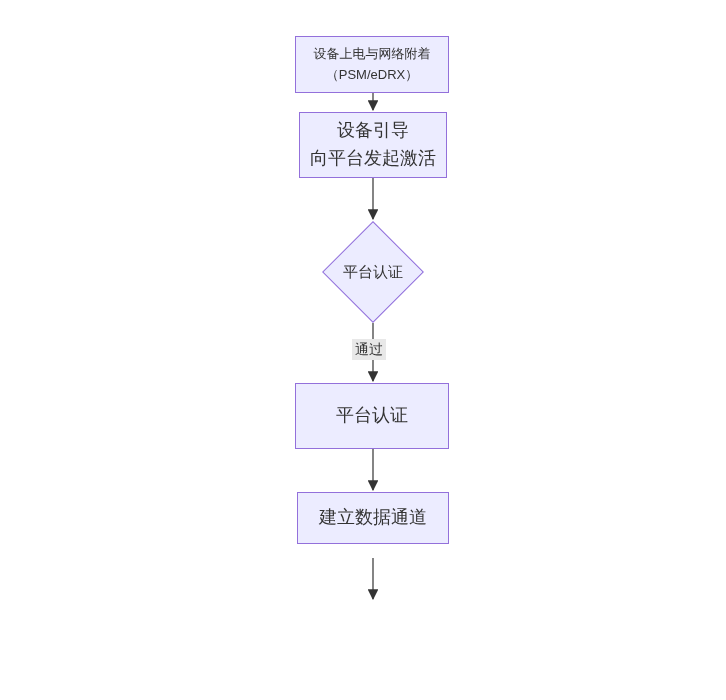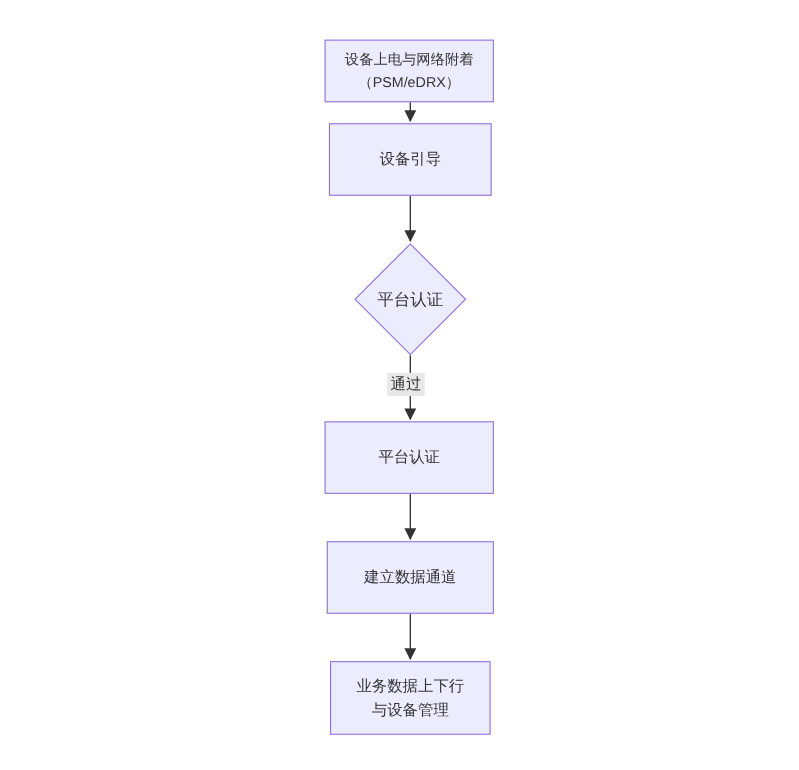--- a/index.html
+++ b/index.html
@@ -39,30 +39,30 @@
   }
   .node{
     position:absolute;
     background:var(--node-fill);
     border:1px solid var(--node-border);
     display:flex;
     flex-direction:column;
     align-items:center;
     justify-content:center;
     text-align:center;
-    font-size:14px;
+    font-size:18px;
     line-height:1.55;
     color:var(--text-color);
   }
   .node-line{white-space:nowrap;}
   
   #node-power-attach   {left:295px;top:21px; width:154px;height:57px;font-size:13px;line-height:1.6;margin-top:15px;}
   #node-bootstrap      {left:299px;top:112px;width:148px;height:66px;}
   #node-register       {left:295px;top:383px;width:154px;height:66px;}
-  #node-data-channel   {left:297px;top:492px;width:152px;height:66px;}
+  #node-data-channel   {left:297px;top:492px;width:152px;height:52px;}
   #node-business       {left:300px;top:601px;width:146px;height:67px;}
   
   .diamond-shape{
     position:absolute;
     left:337px;top:236px;
     width:72px;height:72px;
     background:var(--node-fill);
     border:1px solid var(--node-border);
     transform:rotate(45deg);
   }
@@ -104,33 +104,30 @@
     <line class="edge" x1="373" y1="558" x2="373" y2="599" marker-end="url(#arrow)"></line>
   </svg>
 
   <div class="node" id="node-power-attach">
     <span class="node-line">设备上电与网络附着</span>
     <span class="node-line">（PSM/eDRX）</span>
   </div>
 
   <div class="node" id="node-bootstrap">
     <span class="node-line">设备引导</span>
+    <span class="node-line">向平台发起激活</span>
   </div>
 
   <div class="diamond-shape"></div>
   <div class="diamond-label">平台认证</div>
 
   <div class="edge-label">通过</div>
 
   <div class="node" id="node-register">
     <span class="node-line">平台认证</span>
   </div>
 
   <div class="node" id="node-data-channel">
     <span class="node-line">建立数据通道</span>
   </div>
 
-  <div class="node" id="node-business">
-    <span class="node-line">业务数据上下行</span>
-    <span class="node-line">与设备管理</span>
-  </div>
 
 </div>
 
 </body></html>

